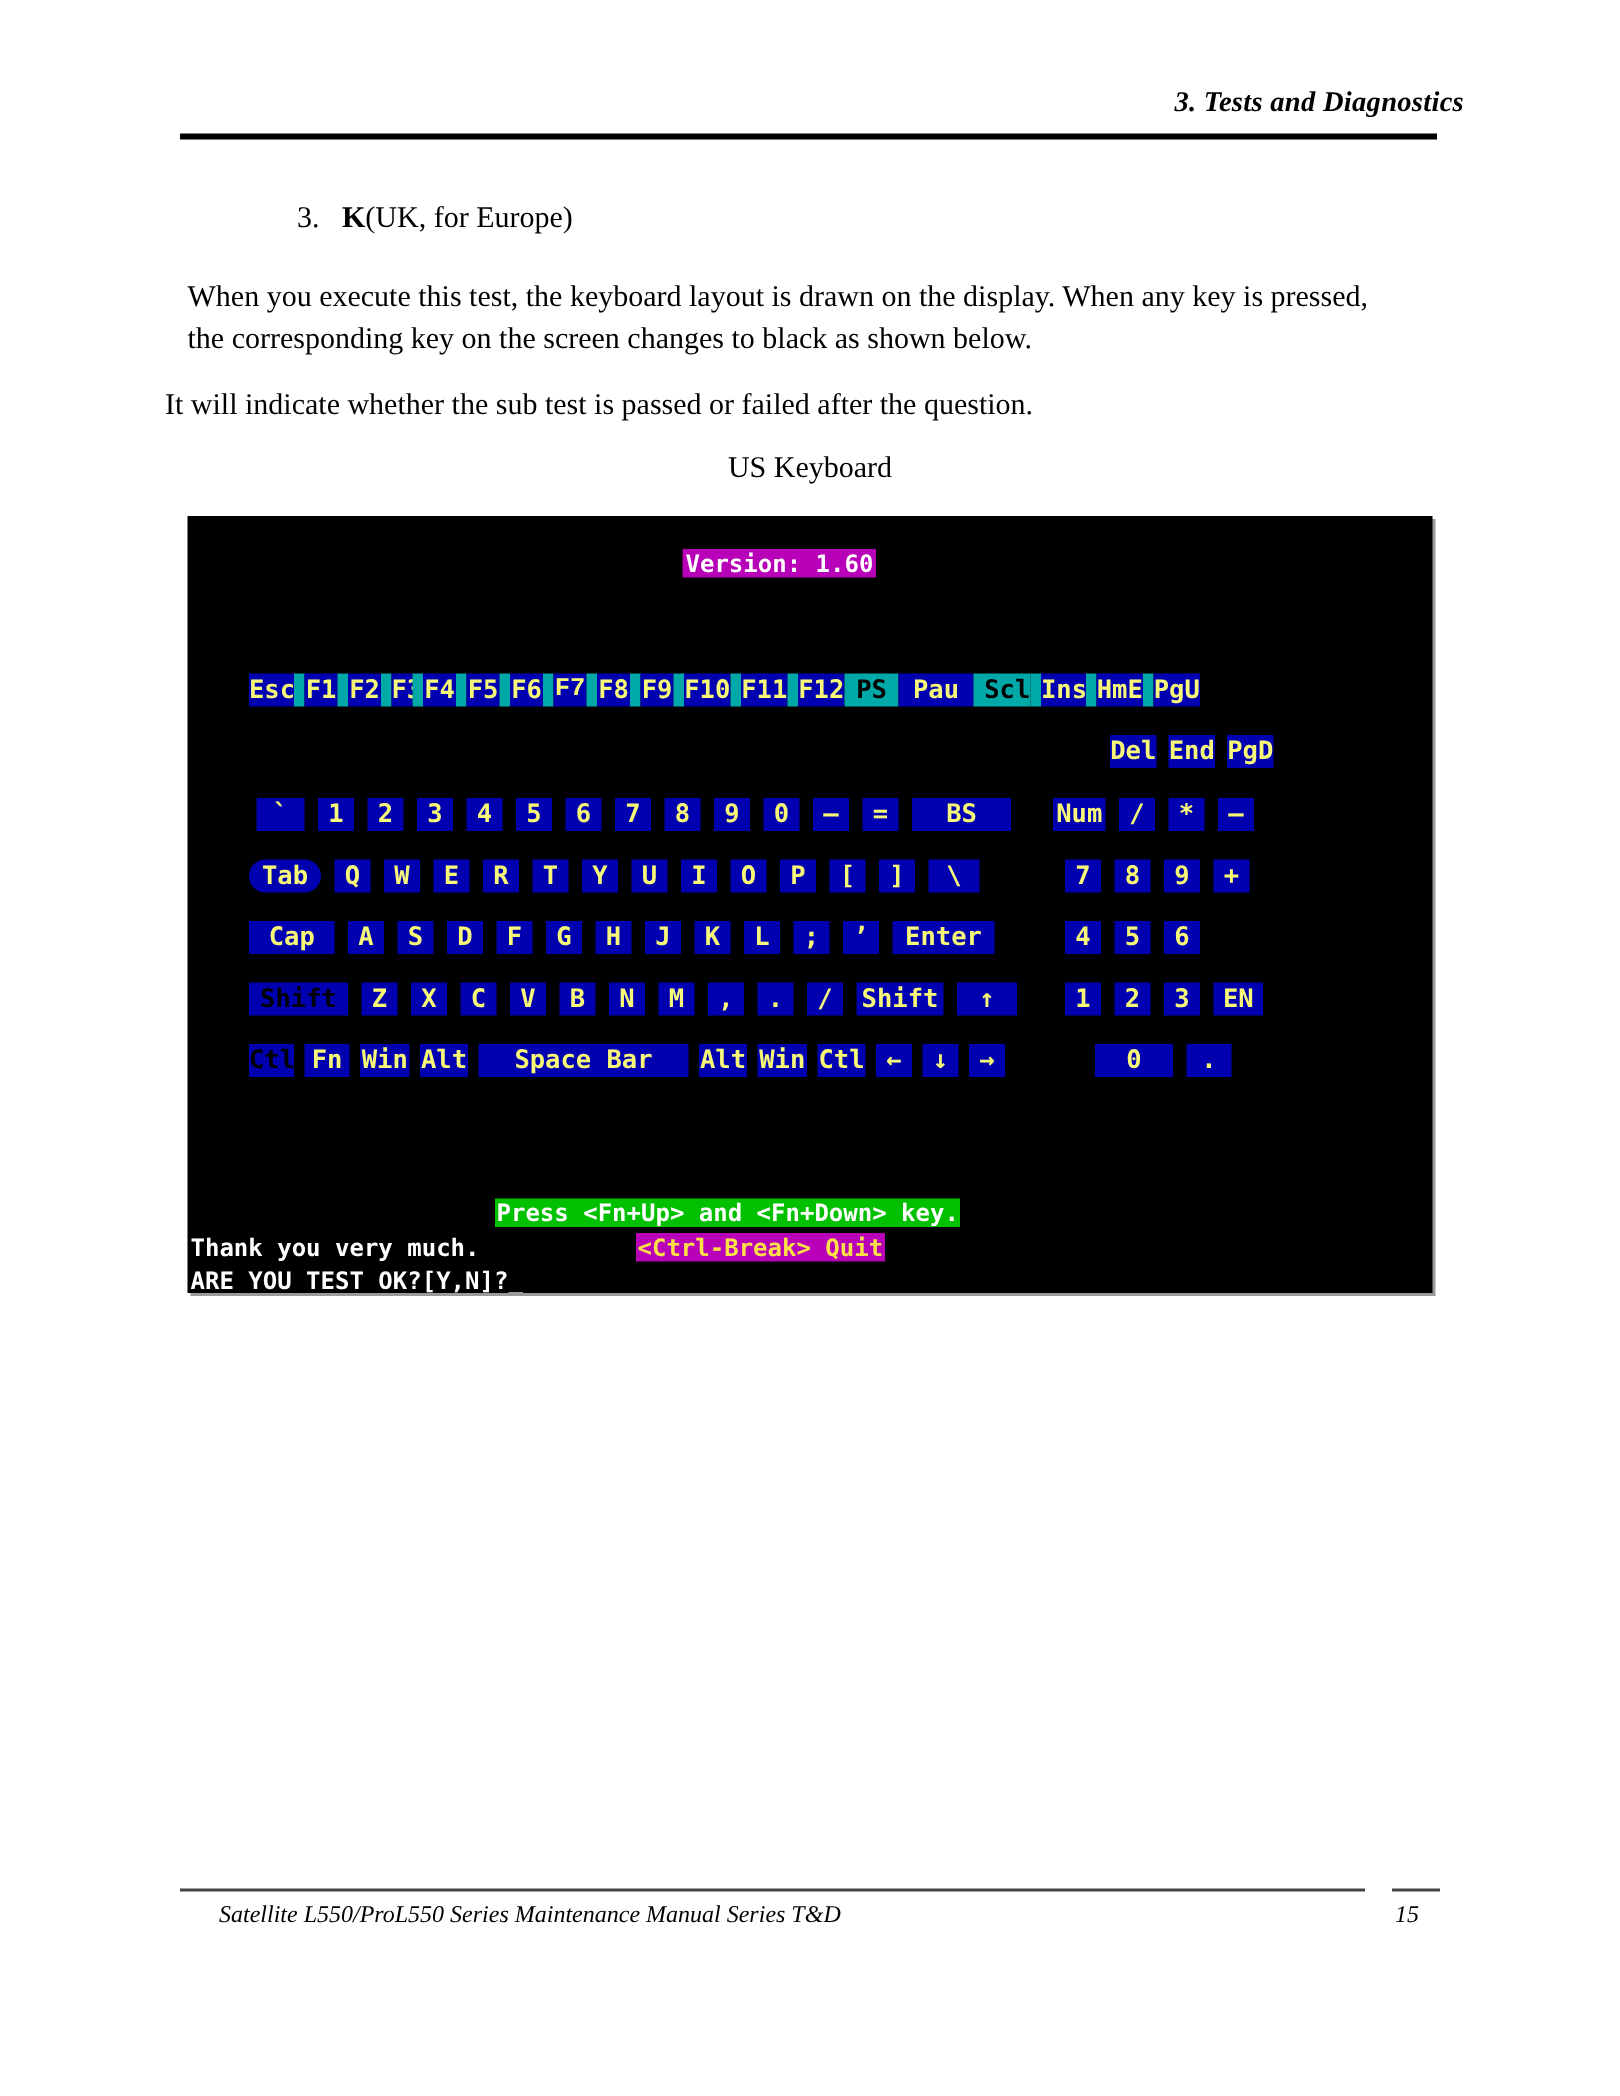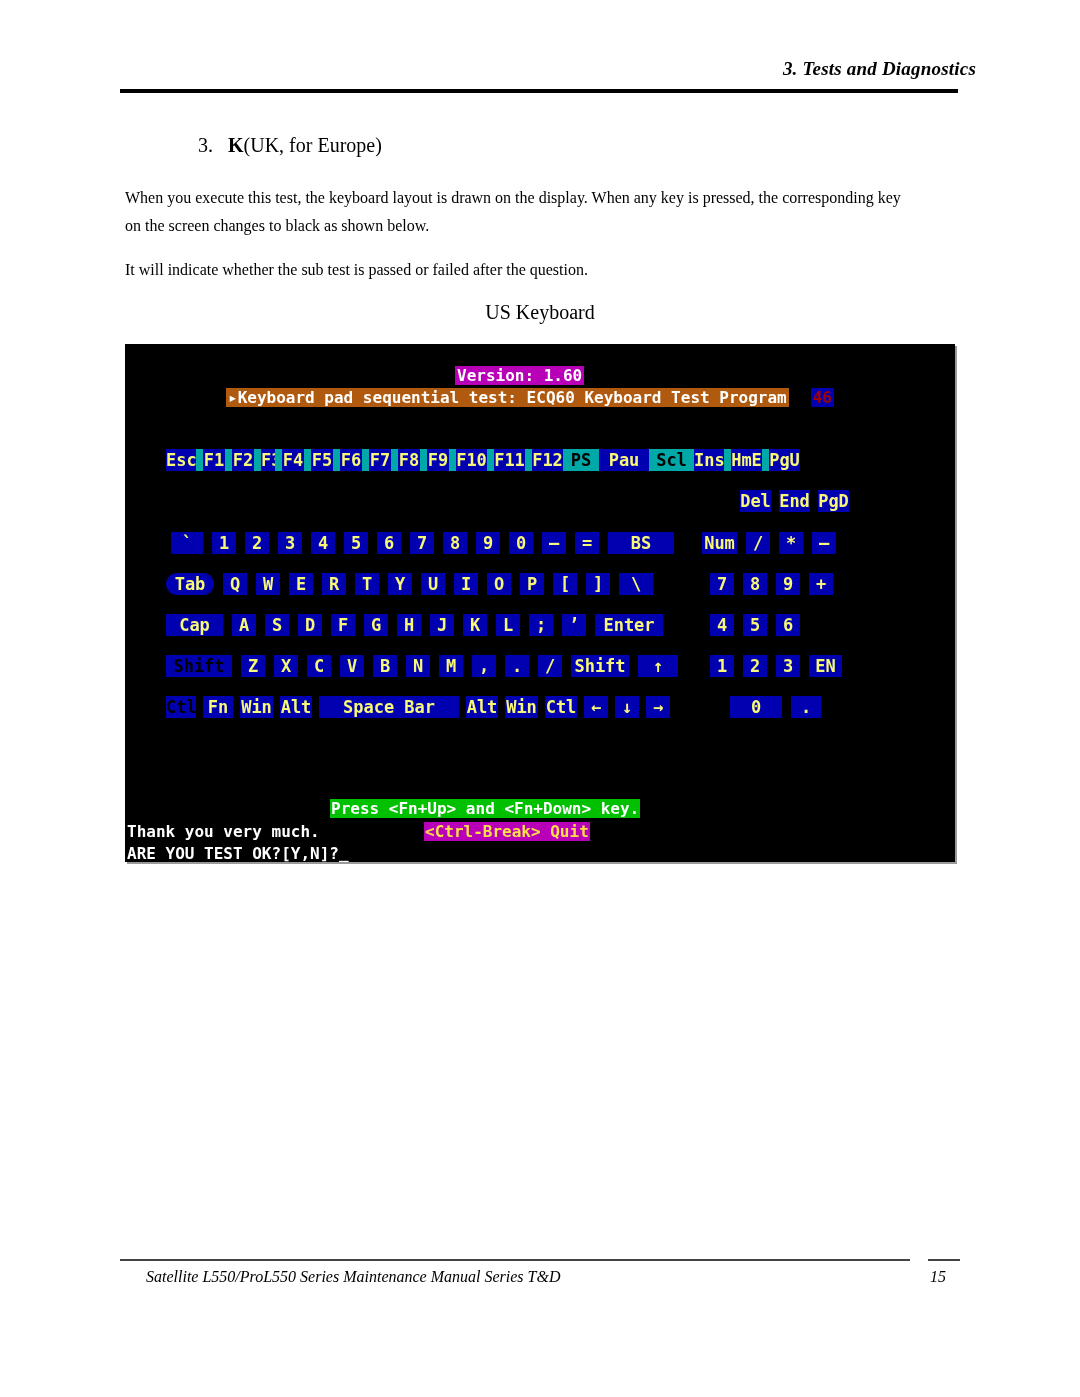--- a/index.html
+++ b/index.html
@@ -46,26 +46,26 @@
     left: 198px;
     top: 134px;
     font-size: 20px;
     color: #000;
   }
   .numbered-item .num { font-size: 20px; }
   .numbered-item .bold-k { font-weight: bold; }
 
   .para {
     position: absolute;
-    font-size: 16px;
+    font-size: 20px;
     line-height: 28px;
     color: #000;
   }
   .para.p1 { left: 125px; top: 184px; width: 790px; }
-  .para.p2 { left: 125px; top: 256px; width: 790px; }
+  .para.p2 { left: 110px; top: 256px; width: 790px; }
 
   .caption {
     position: absolute;
     left: 125px;
     top: 301px;
     width: 830px;
     text-align: center;
     font-size: 20px;
     color: #000;
   }
@@ -197,43 +197,38 @@
 <div class="para p1">When you execute this test, the keyboard layout is drawn on the display. When any key is pressed, the corresponding key on the screen changes to black as shown below.</div>
 <div class="para p2">It will indicate whether the sub test is passed or failed after the question.</div>
 <div class="caption">US Keyboard</div>
 
 <div class="terminal">
 
   <div class="line-flex" style="left:330px; top:22px;">
     <span class="banner-version">Version: 1.60</span>
   </div>
 
-  <div class="line-flex" style="left:101px; top:44px;">
-    <span class="banner-title">▸Keyboard pad sequential test: ECQ60 Keyboard Test Program</span>
-    <span style="display:inline-block;width:22px"></span>
-    <span class="count-box">46</span>
-  </div>
 
   <div id="kb">
       <div class="line-flex" style="left: 41px; top: 105px;">
         <span class="chip k-normal" style="width: 30px;">Esc</span>
         <span class="chip gap-teal" style="width: 7px;">&nbsp;</span>
         <span class="chip k-normal" style="width: 22px;">F1</span>
         <span class="chip gap-teal" style="width: 7px;">&nbsp;</span>
         <span class="chip k-normal" style="width: 22px;">F2</span>
         <span class="chip gap-teal" style="width: 7px;">&nbsp;</span>
         <span class="chip k-normal" style="width: 14px;">F3</span>
         <span class="chip gap-teal" style="width: 7px;">&nbsp;</span>
         <span class="chip k-normal" style="width: 22px;">F4</span>
         <span class="chip gap-teal" style="width: 7px;">&nbsp;</span>
         <span class="chip k-normal" style="width: 22px;">F5</span>
         <span class="chip gap-teal" style="width: 7px;">&nbsp;</span>
         <span class="chip k-normal" style="width: 22px;">F6</span>
         <span class="chip gap-teal" style="width: 7px;">&nbsp;</span>
-        <span class="chip k-normal" style="width: 22px;">F7</span>
+        <span class="chip k-normal" style="width: 22px; font-family: Liberation Mono, monospace;">F7</span>
         <span class="chip gap-teal" style="width: 7px;">&nbsp;</span>
         <span class="chip k-normal" style="width: 22px;">F8</span>
         <span class="chip gap-teal" style="width: 7px;">&nbsp;</span>
         <span class="chip k-normal" style="width: 22px;">F9</span>
         <span class="chip gap-teal" style="width: 7px;">&nbsp;</span>
         <span class="chip k-normal" style="width: 31px;">F10</span>
         <span class="chip gap-teal" style="width: 7px;">&nbsp;</span>
         <span class="chip k-normal" style="width: 31px;">F11</span>
         <span class="chip gap-teal" style="width: 7px;">&nbsp;</span>
         <span class="chip k-normal" style="width: 31px;">F12</span>

